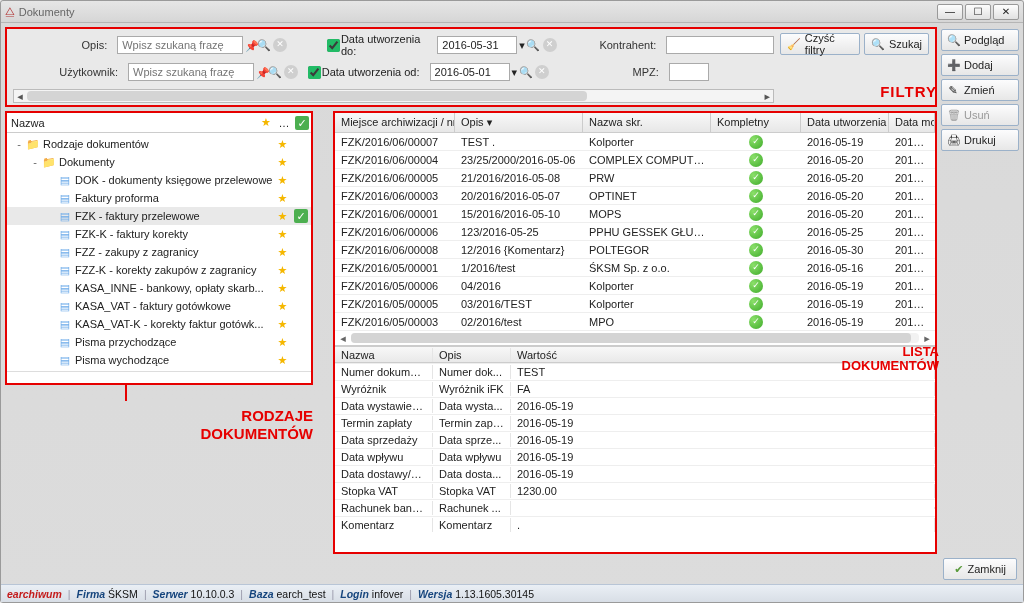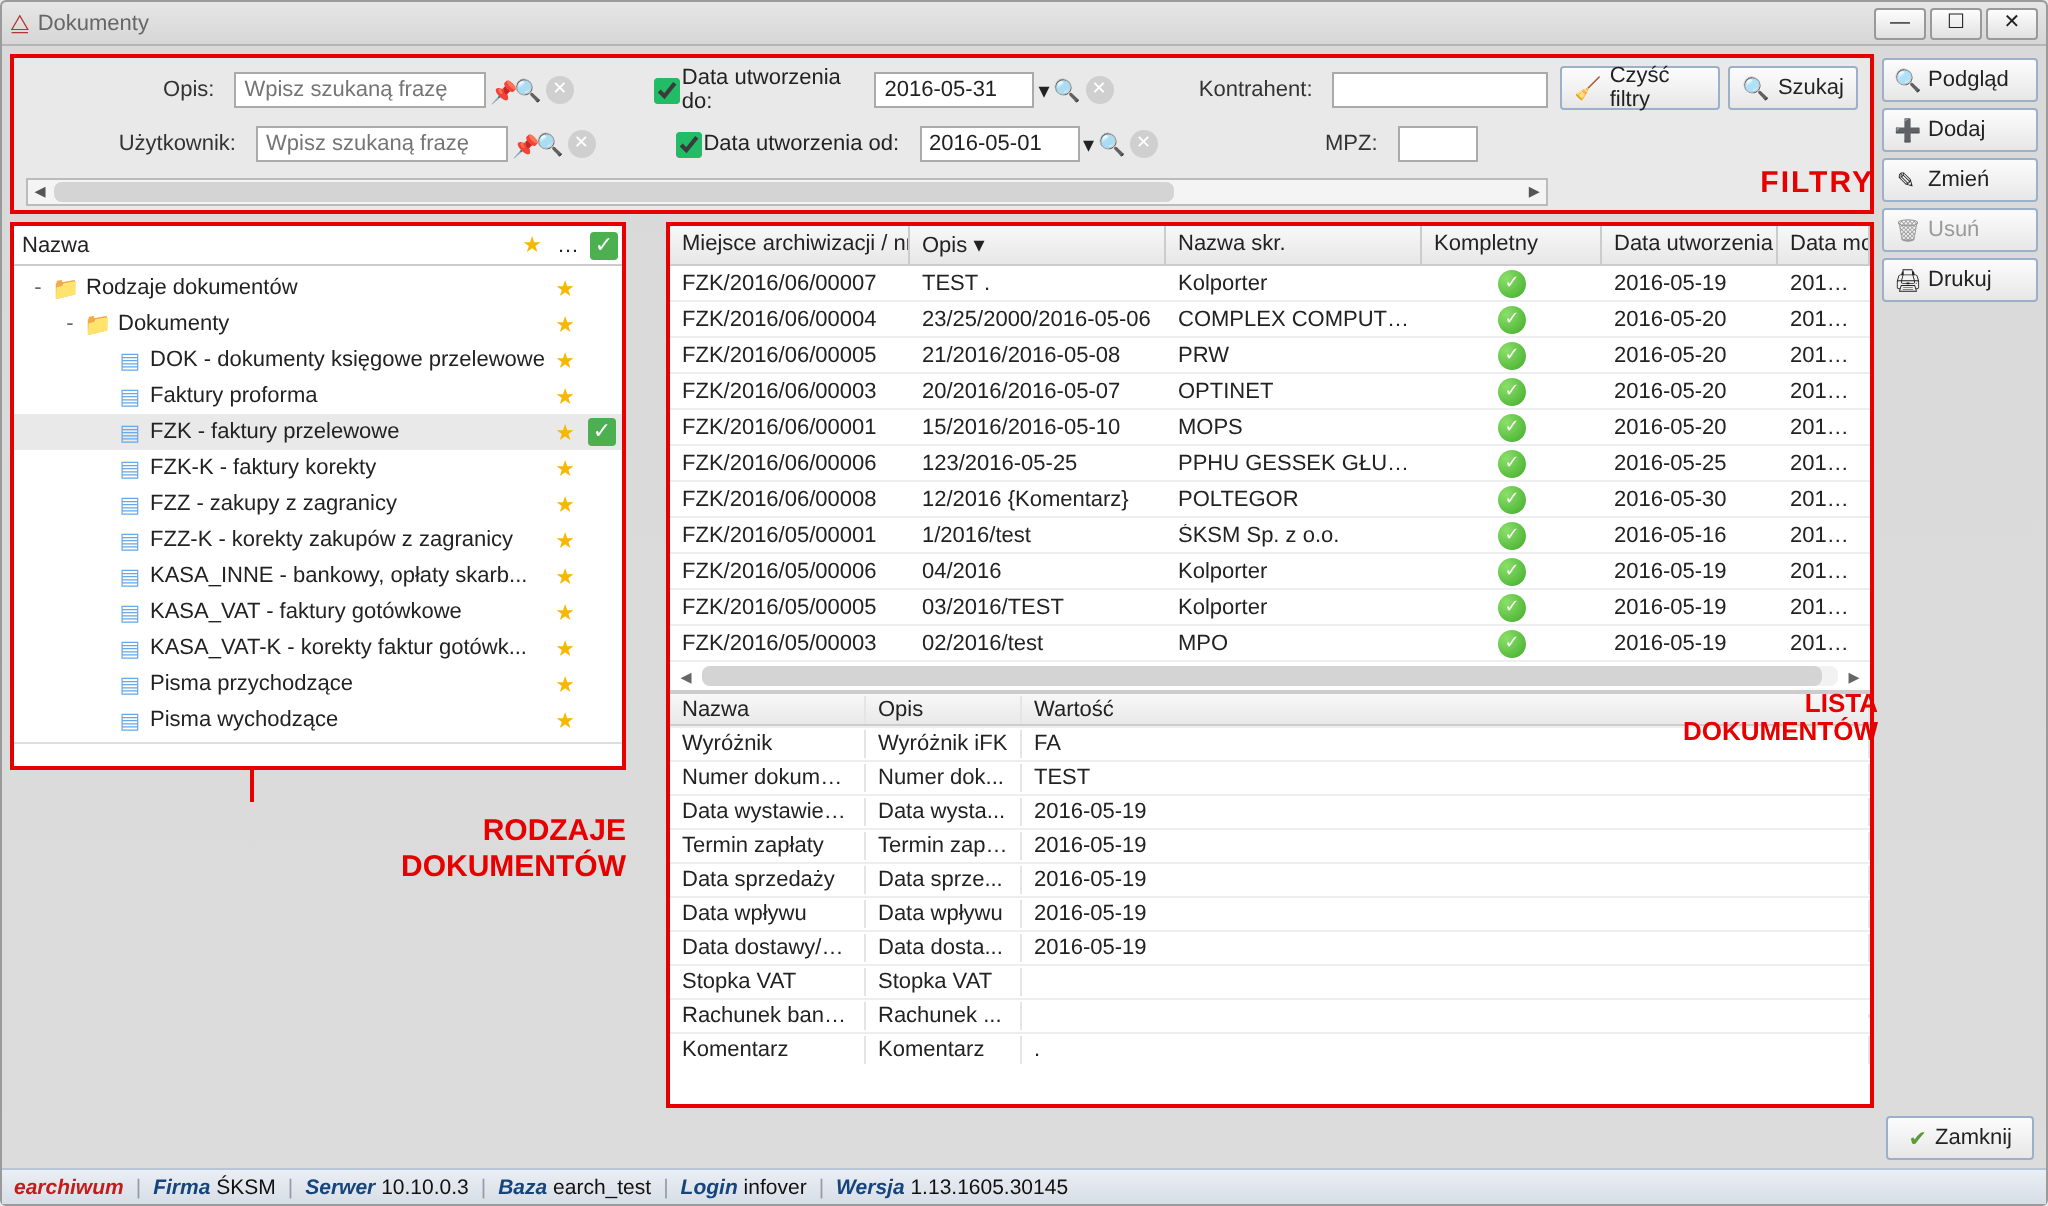--- a/index.html
+++ b/index.html
@@ -138,21 +138,21 @@
             <div class="kontrahent-box"></div>
           </div>
           <div class="frow">
             <span class="lbl" style="width:105px">Użytkownik:</span>
             <div class="tfield">
               <input type="text" style="width: 126px;" placeholder="Wpisz szukaną frazę">
               <span class="pin">📌</span>
               <span>🔍</span>
               <span class="clearx">✕</span>
             </div>
-            <div class="cb" style="margin-left:30px">
+            <div class="cb" style="">
               <input type="checkbox" checked="" style="">
               <span>Data utworzenia od:</span>
             </div>
             <div class="tfield">
               <input type="text" style="width: 80px; color: rgb(34, 34, 34);" value="2016-05-01">
               <span>▾</span>
               <span>🔍</span>
               <span class="clearx">✕</span>
             </div>
             <span class="lbl" style="width:100px">MPZ:</span>
@@ -412,30 +412,30 @@
           </div>
 
           <div class="attr-panel">
             <div class="attr-grid" id="attr-grid">
               <div class="ag-row header">
                 <span class="ag-c c1">Nazwa</span>
                 <span class="ag-c c2">Opis</span>
                 <span class="ag-c c3">Wartość</span>
               </div>
             <div class="ag-row">
+                  <span class="ag-c c1">Numer dokumentu</span>
+                  <span class="ag-c c2">Numer dok...</span>
+                  <span class="ag-c c3">TEST</span>
+                </div>
+                <div class="ag-row">
                   <span class="ag-c c1">Wyróżnik</span>
                   <span class="ag-c c2">Wyróżnik iFK</span>
                   <span class="ag-c c3">FA</span>
                 </div>
                 <div class="ag-row">
-                  <span class="ag-c c1">Numer dokumentu</span>
-                  <span class="ag-c c2">Numer dok...</span>
-                  <span class="ag-c c3">TEST</span>
-                </div>
-                <div class="ag-row">
                   <span class="ag-c c1">Data wystawienia</span>
                   <span class="ag-c c2">Data wysta...</span>
                   <span class="ag-c c3">2016-05-19</span>
                 </div>
                 <div class="ag-row">
                   <span class="ag-c c1">Termin zapłaty</span>
                   <span class="ag-c c2">Termin zapł...</span>
                   <span class="ag-c c3">2016-05-19</span>
                 </div>
                 <div class="ag-row">
@@ -449,20 +449,21 @@
                   <span class="ag-c c3">2016-05-19</span>
                 </div>
                 <div class="ag-row">
                   <span class="ag-c c1">Data dostawy/wy...</span>
                   <span class="ag-c c2">Data dosta...</span>
                   <span class="ag-c c3">2016-05-19</span>
                 </div>
                 <div class="ag-row">
                   <span class="ag-c c1">Stopka VAT</span>
                   <span class="ag-c c2">Stopka VAT</span>
+                  <span class="ag-c c3">1230.00</span>
                 </div>
                 <div class="ag-row">
                   <span class="ag-c c1">Rachunek bankowy</span>
                   <span class="ag-c c2">Rachunek ...</span>
                   <span class="ag-c c3"></span>
                 </div>
                 <div class="ag-row">
                   <span class="ag-c c1">Komentarz</span>
                   <span class="ag-c c2">Komentarz</span>
                   <span class="ag-c c3">.</span>

